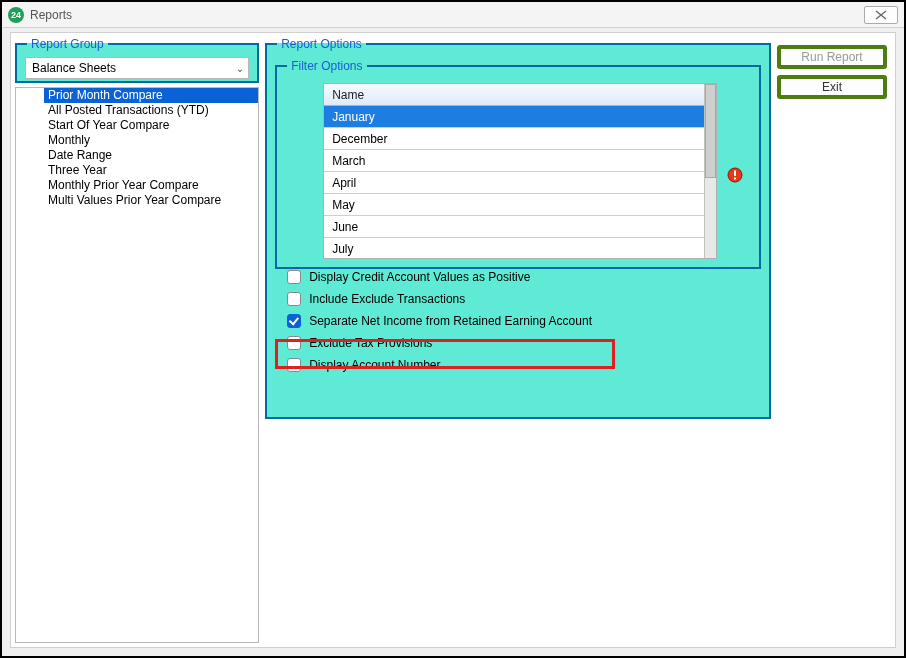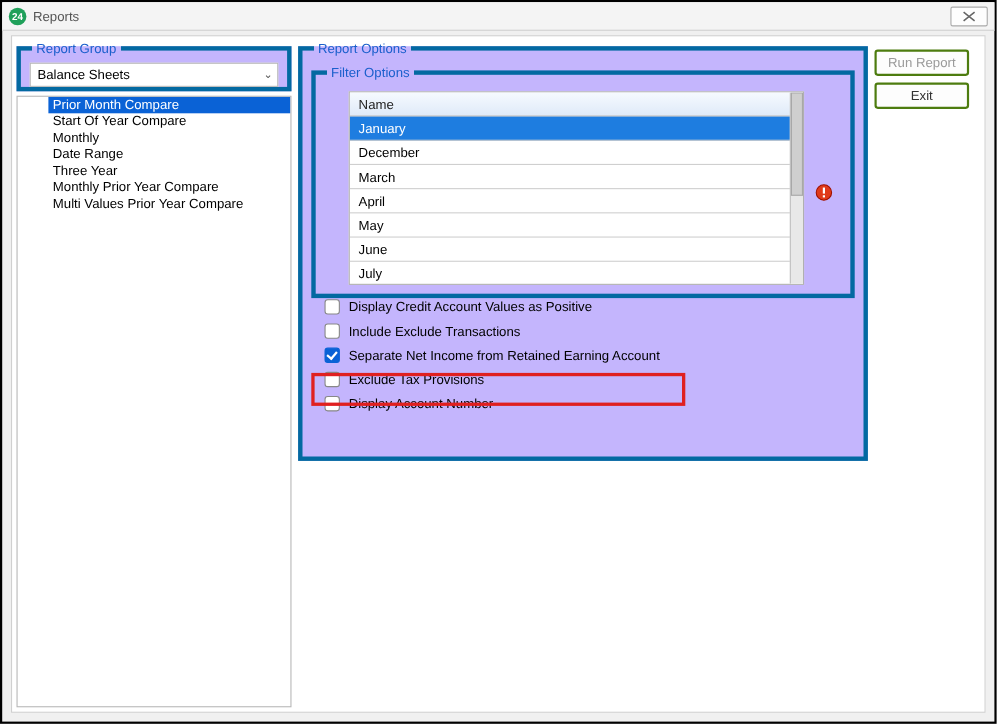--- a/index.html
+++ b/index.html
@@ -60,25 +60,25 @@
   .content {
     position: absolute;
     top: 4px; left: 4px; right: 4px; bottom: 4px;
     display: flex;
     gap: 6px;
   }
   .col-left { width: 250px; display: flex; flex-direction: column; }
   .col-mid  { width: 518px; display: flex; flex-direction: column; }
   .col-right{ flex: 1; display: flex; flex-direction: column; gap: 6px; padding-top: 8px; padding-right: 4px;}
   fieldset.group {
-    border: 4px solid #0369a1;
+    border: 2px solid #0369a1;
     margin: 0;
     padding: 10px 8px 8px 8px;
     position: relative;
-    background: #c4b5fd;
+    background: #5eead4;
   }
   fieldset.group > legend {
     color: #1a5fcc;
     font-size: 12px;
     padding: 0 4px;
     margin-left: 2px;
   }
   .dropdown {
     width: 100%;
     height: 22px;
@@ -110,21 +110,21 @@
   }
   .listbox-item.selected {
     background: #0a62d6;
     color: #fff;
   }
   .filter-fieldset {
     padding-bottom: 12px;
   }
   .grid-wrap {
     position: relative;
-    margin-left: 22px;
+    margin-left: 38px;
     margin-right: 34px;
   }
   .grid {
     border: 1px solid #b0b0b0;
     background: #fff;
     height: 176px;
     overflow: hidden;
     position: relative;
   }
   .grid-scroll {
@@ -201,27 +201,27 @@
     border-width: 0 2px 2px 0;
     transform: rotate(40deg) translate(-1px,-1px);
   }
   .highlight-box {
     position: absolute;
     border: 3px solid #e02020;
     pointer-events: none;
   }
   .btn {
     height: 24px;
-    border: 2px solid #4d7c0f;
+    border: 4px solid #4d7c0f;
     border-radius: 3px;
     background: #fdfdfd;
     display: flex;
     align-items: center;
     justify-content: center;
-    width: 86px;
+    width: 110px;
     color: #333;
     cursor: default;
     text-align: right;
   }
   .btn.disabled { color: #9a9a9a; }
   .report-options-fs { height: 382px; }
 </style>
 </head>
 <body>
 
@@ -244,20 +244,21 @@
       <div class="col-left">
         <fieldset class="group" style="flex:0 0 auto; height:46px; padding-top:6px;">
           <legend>Report Group</legend>
           <div class="dropdown">
             <span>Balance Sheets</span>
             <span class="dd-arrow">⌄</span>
           </div>
         </fieldset>
         <div class="listbox" id="rg-list">
             <div class="listbox-item selected">Prior Month Compare</div>
+            <div class="listbox-item">All Posted Transactions (YTD)</div>
             <div class="listbox-item">Start Of Year Compare</div>
             <div class="listbox-item">Monthly</div>
             <div class="listbox-item">Date Range</div>
             <div class="listbox-item">Three Year</div>
             <div class="listbox-item">Monthly Prior Year Compare</div>
             <div class="listbox-item">Multi Values Prior Year Compare</div>
           </div>
       </div>
 
       <div class="col-mid">

